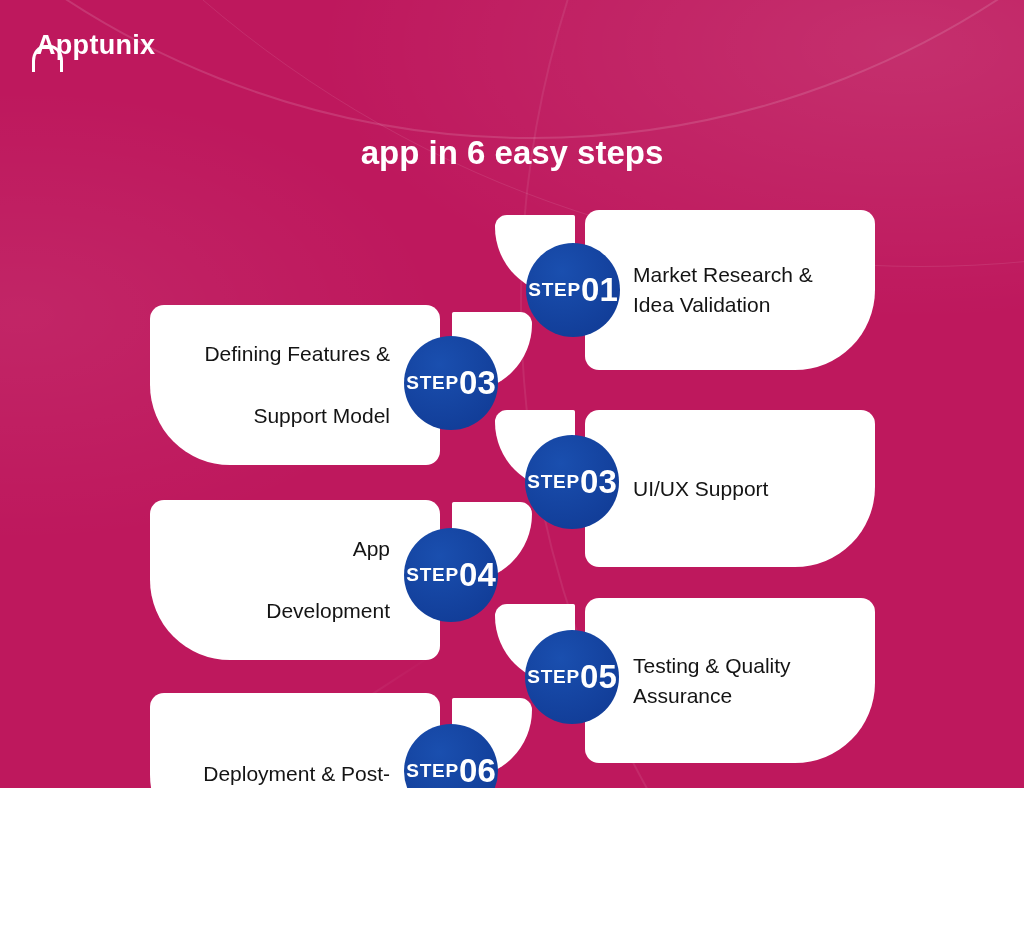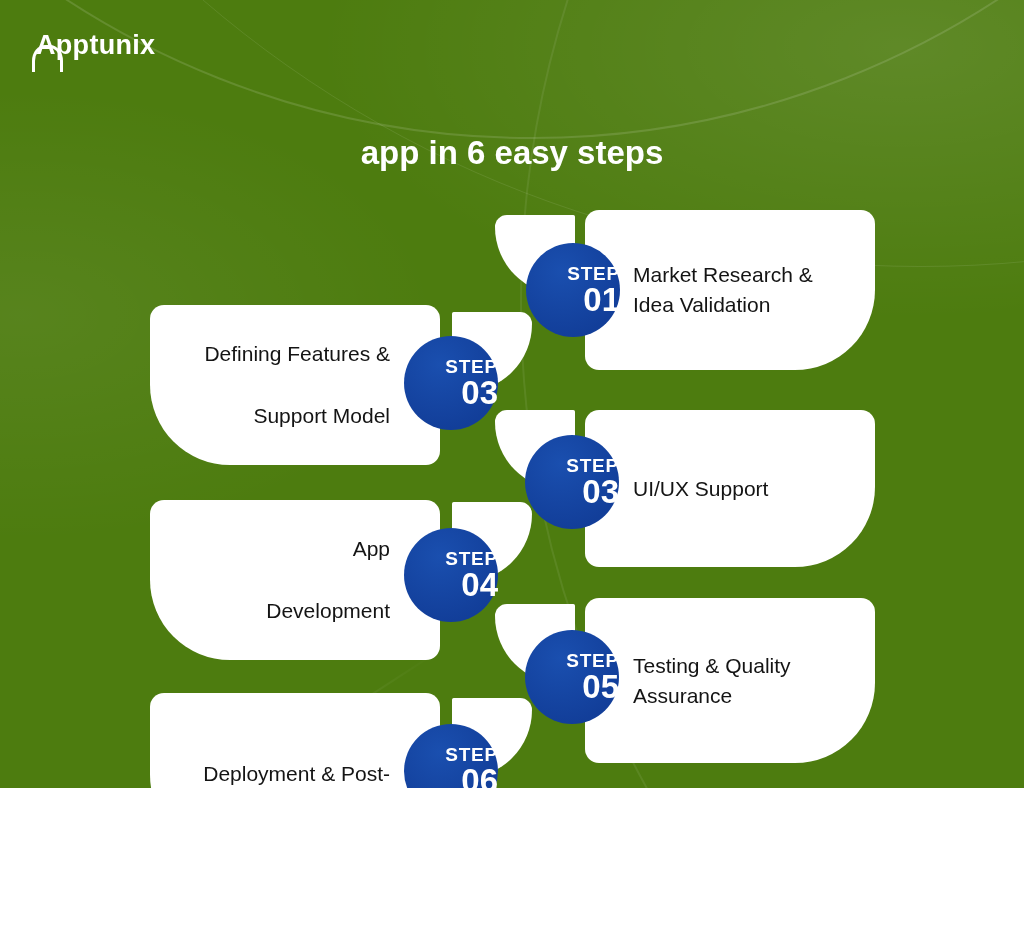--- a/index.html
+++ b/index.html
@@ -1,19 +1,19 @@
 <!DOCTYPE html>
 <html><head>
 <meta charset="utf-8">
 <style>
   html,body{margin:0;padding:0;}
   .canvas{
     position:relative;
     width:1024px;height:788px;
-    background:#4d7c0f;
+    background:#be185d;
     overflow:hidden;
     font-family:"Liberation Sans", sans-serif;
     text-decoration:underline;
   }
 
   
   .swoosh{position:absolute;border-radius:50%;pointer-events:none;}
   .sw1{width:1700px;height:1700px;left:-320px;top:-1565px;border:2px solid rgba(255,255,255,0.13);}
   .sw2{width:2200px;height:2200px;left:-180px;top:-1935px;border:1.5px solid rgba(255,255,255,0.09);}
   .sw3{width:2000px;height:2000px;left:520px;top:-700px;border:2px solid rgba(255,255,255,0.08);}
@@ -45,21 +45,21 @@
   .left  .card{border-radius:14px 14px 14px 80px;}
   .right .card-inner{align-items:flex-start;padding-left:48px;text-align:center;}
   .left  .card-inner{align-items:flex-end;padding-right:50px;text-align:right;gap:32px;}
 
   .motif{position:absolute;width:80px;height:80px;background:#ffffff;}
   .right .motif{border-radius:14px 2px 2px 80px;}
   .left  .motif{border-radius:2px 14px 80px 2px;}
 
   .badge{position:absolute;width:94px;height:94px;border-radius:50%;
     background:radial-gradient(circle at 38% 30%, #1A4FAF 0%, #123E99 75%);
-    display:flex;flex-direction:column;align-items:flex-end;justify-content:center;
+    display:flex;flex-direction:row;align-items:center;justify-content:center;
     color:#ffffff;}
   .badge-step{font-size:19px;font-weight:700;letter-spacing:0.8px;line-height:20px;}
   .badge-num{font-size:33px;font-weight:700;line-height:32px;}
 
   
   .s1 .card {left:585px;top:210px;height:160px;}
   .s1 .motif{left:495px;top:215px;}
   .s1 .badge{left:526px;top:243px;}
 
   .s2 .card {left:150px;top:305px;height:160px;}

